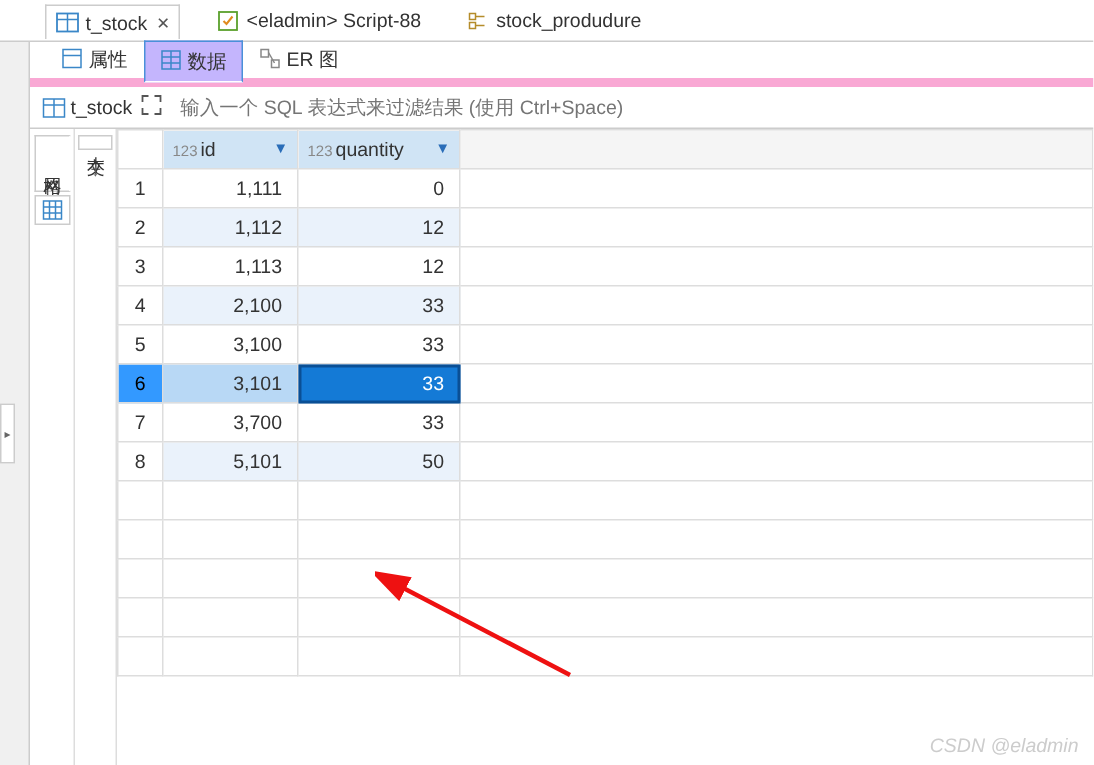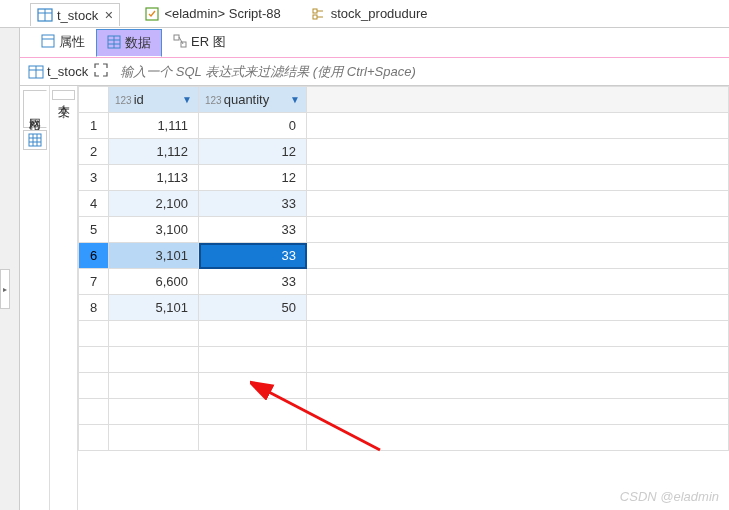--- a/index.html
+++ b/index.html
@@ -6,28 +6,28 @@
 body { background: #fff; font-size: 13px; color: #333; width: 729px; height: 510px; overflow: hidden; position: relative; }
 .top-tabs { display: flex; align-items: center; height: 28px; border-bottom: 1px solid #ccc; padding-left: 30px; gap: 18px; background: #fff; }
 .top-tab { display: flex; align-items: center; gap: 4px; padding: 3px 6px; cursor: pointer; font-size: 13px; }
 .top-tab.active { background: #fff; border-top: 1px solid #ccc; border-left: 1px solid #ccc; border-right: 1px solid #ccc; position: relative; top: 1px; }
 .icon-table { display: inline-flex; }
 .icon-table svg { width: 16px; height: 16px; }
 .close-x { color: #555; font-size: 11px; margin-left: 2px; }
 .left-strip { position: absolute; left: 0; top: 28px; bottom: 0; width: 20px; background: #f0f0f0; border-right: 1px solid #ccc; }
 .expand-btn { position: absolute; left: 0; top: 50%; width: 10px; height: 40px; border: 1px solid #ccc; background: #fff; display:flex; align-items:center; justify-content:center; font-size:8px; color:#666;}
 .content { margin-left: 20px; }
-.sub-tabs { display: flex; align-items: flex-start; height: 30px; border-bottom: 1px solid #f9a8d4; padding-left: 10px; background: #fff; }
+.sub-tabs { display: flex; align-items: center; height: 30px; border-bottom: 6px solid #f9a8d4; padding-left: 10px; background: #fff; }
 .sub-tab { display: flex; align-items: center; gap: 4px; padding: 4px 10px; border: 1px solid transparent; cursor: pointer; font-size: 13px; }
 .sub-tab.active { border: 1px solid #4a90d9; border-bottom: 1px solid #fff; background: #c4b5fd; position: relative; top: 1px; }
 .sub-icon svg { width: 14px; height: 14px; }
 .filter-bar { display: flex; align-items: center; height: 28px; border-bottom: 1px solid #ccc; padding-left: 8px; gap: 6px; }
 .tbl-crumb { display: flex; align-items: center; gap: 3px; font-size: 13px; }
 .expand-icon svg { width: 14px; height: 14px; }
-.filter-input { flex: 1; border: none; outline: none; padding: 2px 6px; font-style: italic; color: #888; font-size: 13px; background: transparent; }
+.filter-input { flex: 1; border: none; outline: none; padding: 2px 6px; color: #888; font-size: 13px; background: transparent; }
 .grid-wrap { display: flex; height: 440px; }
 .side-vert { width: 30px; background: #fff; border-right: 1px solid #ddd; display: flex; flex-direction: column; align-items: center; padding-top: 4px; }
 .vert-tab { height: 38px; width: 24px; border: 1px solid #ccc; display: flex; align-items: center; justify-content: center; margin-bottom: 2px; background: #fff; cursor: pointer; }
 .vert-tab.active { background: #fff; border-right: 1px solid #fff; }
 .vert-text { writing-mode: vertical-rl; font-size: 12px; }
 .grid-icon { width: 24px; height: 20px; display:flex; align-items:center; justify-content:center; border:1px solid #ccc; margin-bottom:4px; cursor:pointer; }
 .side-vert2 { width: 28px; background:#fff; border-right:1px solid #ddd; display:flex; flex-direction:column; align-items:center; padding-top:4px; gap:8px;}
 .side-vert2 .vtxt { writing-mode: vertical-rl; font-size:12px; border:1px solid #ccc; padding:4px 2px; cursor:pointer;}
 .grid { flex: 1; overflow: auto; }
 table { border-collapse: collapse; width: 100%; }
@@ -207,21 +207,21 @@
               <td></td>
             </tr>
             <tr class="even">
               <td class="rownum sel">6</td>
               <td class="cell selrow">3,101</td>
               <td class="cell selected">33</td>
               <td></td>
             </tr>
             <tr class="odd">
               <td class="rownum">7</td>
-              <td class="cell">6,600</td>
+              <td class="cell">3,700</td>
               <td class="cell">33</td>
               <td></td>
             </tr>
             <tr class="even">
               <td class="rownum">8</td>
               <td class="cell">5,101</td>
               <td class="cell">50</td>
               <td></td>
             </tr>
             <tr class="empty">

